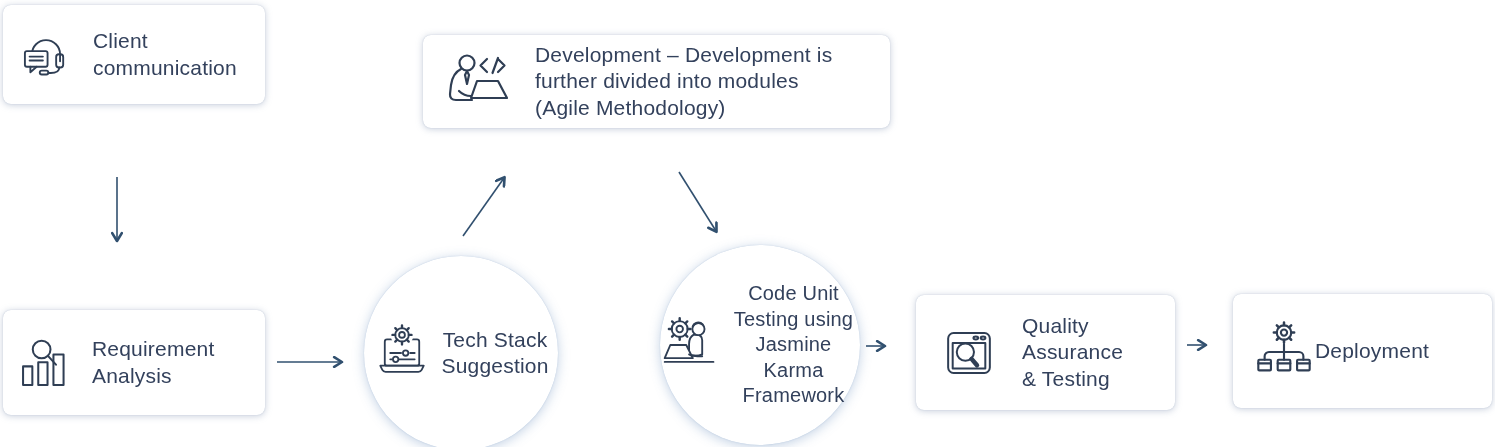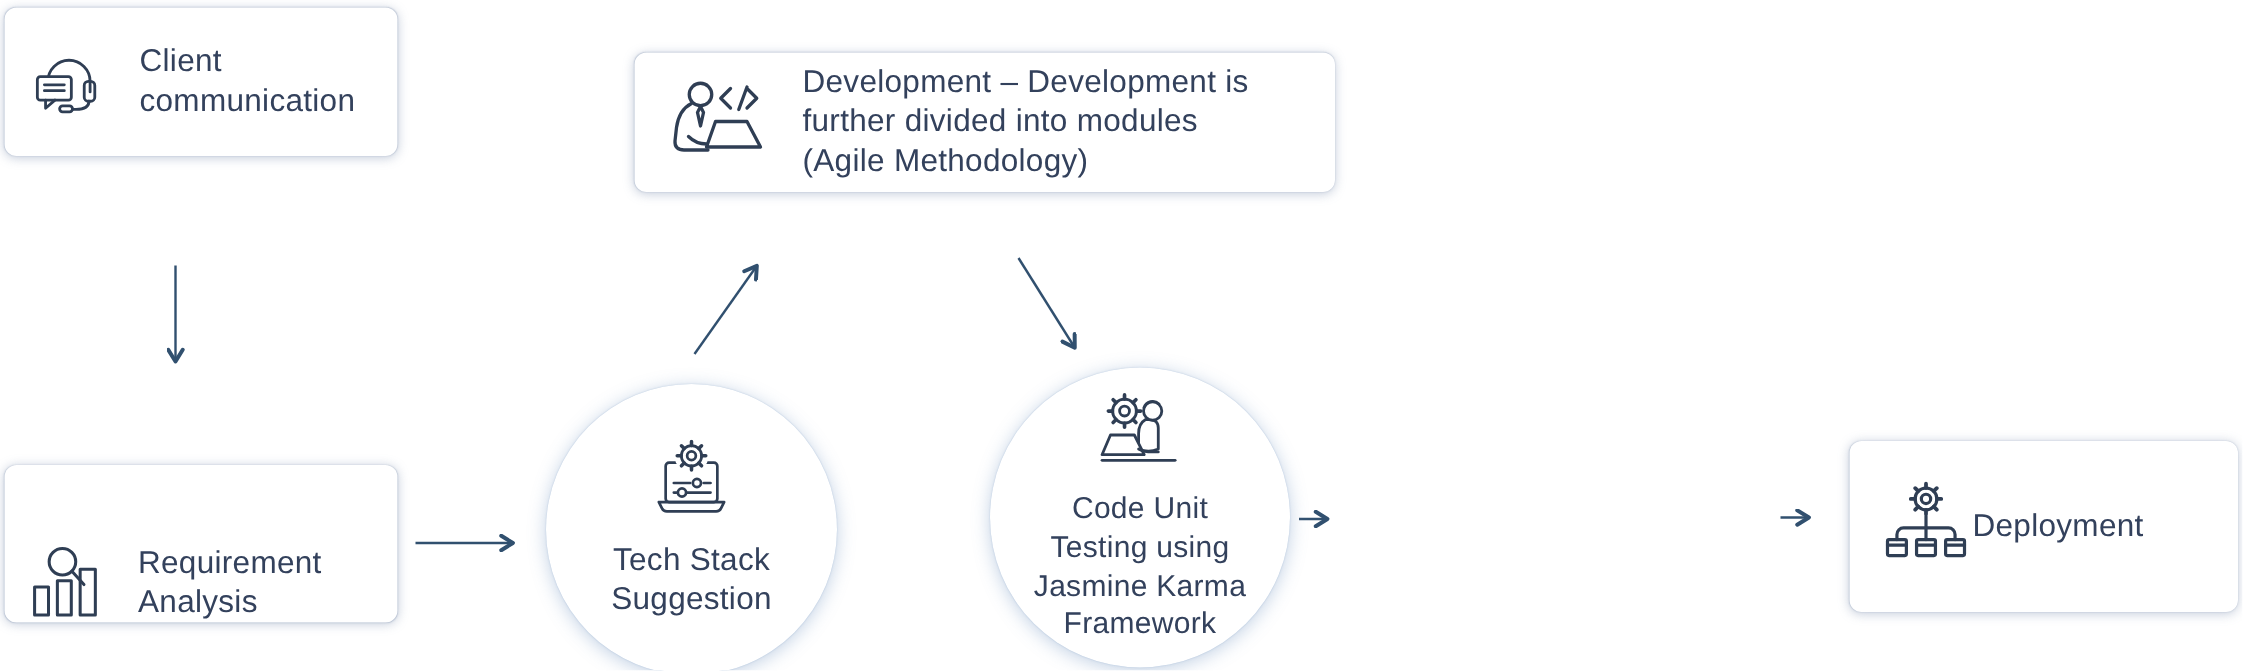--- a/index.html
+++ b/index.html
@@ -24,38 +24,38 @@
     display: flex;
     align-items: center;
     color: #33415c;
   }
   .card {
     border-radius: 8px;
     box-shadow: 0 1px 7px rgba(110,130,165,0.40), 0 0 1px rgba(110,130,165,0.45);
   }
   .circle {
     border-radius: 50%;
-    flex-direction: column;
+    flex-direction: row;
     justify-content: center;
     text-align: center;
     box-shadow: 0 2px 12px rgba(110,145,190,0.42), 0 0 1px rgba(110,145,190,0.5);
   }
   .label {
     white-space: pre-line;
     font-size: 21px;
     line-height: 1.25;
     font-weight: 500;
     letter-spacing: 0.2px;
     color: #33415c;
   }
   .icon { flex: 0 0 auto; display: flex; align-items: center; justify-content: center; }
   .icon svg { display: block; }
 
   #node-client      { left: 3px;    top: 5px;   width: 262px; height: 99px;  padding-left: 18px; gap: 22px; }
-  #node-requirement { left: 3px;    top: 310px; width: 262px; height: 105px; padding-left: 15px; gap: 20px; align-items: flex-end; }
+  #node-requirement { left: 3px;    top: 310px; width: 262px; height: 105px; padding-left: 15px; gap: 20px; }
   #node-tech        { left: 364px;  top: 256px; width: 194px; height: 194px; gap: 10px; }
   #node-development { left: 423px;  top: 35px;  width: 467px; height: 93px; padding-left: 24px; gap: 24px; }
   #node-code        { left: 660px;  top: 245px; width: 200px; height: 200px; gap: 7px; }
   #node-qa          { left: 916px;  top: 295px; width: 259px; height: 115px; padding-left: 24px; gap: 24px; }
   #node-deployment  { left: 1233px; top: 294px; width: 259px; height: 114px; padding-left: 20px; }
 
   #node-code .label { font-size: 20px; line-height: 1.28; }
   #node-tech .label { font-size: 21px; }
 </style>
 </head>
@@ -161,20 +161,35 @@
         <path d="M31 42c3 2 7 2 14 2"></path>
         <path d="M5 50h52"></path>
       </svg>
     </span>
     <span class="label">Code Unit
 Testing using
 Jasmine Karma
 Framework</span>
   </div>
 
+  <div class="node card" id="node-qa">
+    <span class="icon">
+      <svg width="58" height="58" viewBox="0 0 64 64" fill="none" stroke="#2f3e54" stroke-width="2.2" stroke-linecap="round" stroke-linejoin="round">
+        <rect x="9" y="10" width="46" height="44" rx="6"></rect>
+        <rect x="14" y="21" width="36" height="28"></rect>
+        <ellipse cx="39.5" cy="15.5" rx="2.6" ry="1.6"></ellipse>
+        <ellipse cx="47.5" cy="15.5" rx="2.6" ry="1.6"></ellipse>
+        <circle cx="28" cy="31" r="9.5"></circle>
+        <path d="M34.8 38.5l6 7" stroke-width="5"></path>
+      </svg>
+    </span>
+    <span class="label">Quality
+Assurance
+&amp; Testing</span>
+  </div>
 
   <div class="node card" id="node-deployment">
     <span class="icon">
       <svg width="62" height="62" viewBox="0 0 64 64" fill="none" stroke="#2f3e54" stroke-width="2.2" stroke-linecap="round" stroke-linejoin="round">
         <circle cx="32" cy="13" r="7.5"></circle>
         <circle cx="32" cy="13" r="3.2"></circle>
         <g stroke-width="2.6">
           <path d="M39.5 13h3M37.3 18.3l2.1 2.1M32 20.5v3M26.7 18.3l-2.1 2.1M24.5 13h-3M26.7 7.7 24.6 5.6M32 5.5v-3M37.3 7.7l2.1-2.1"></path>
         </g>
         <path d="M32 25v16M12 41v-3.5a4.5 4.5 0 0 1 4.5-4.5h31a4.5 4.5 0 0 1 4.5 4.5V41"></path>

